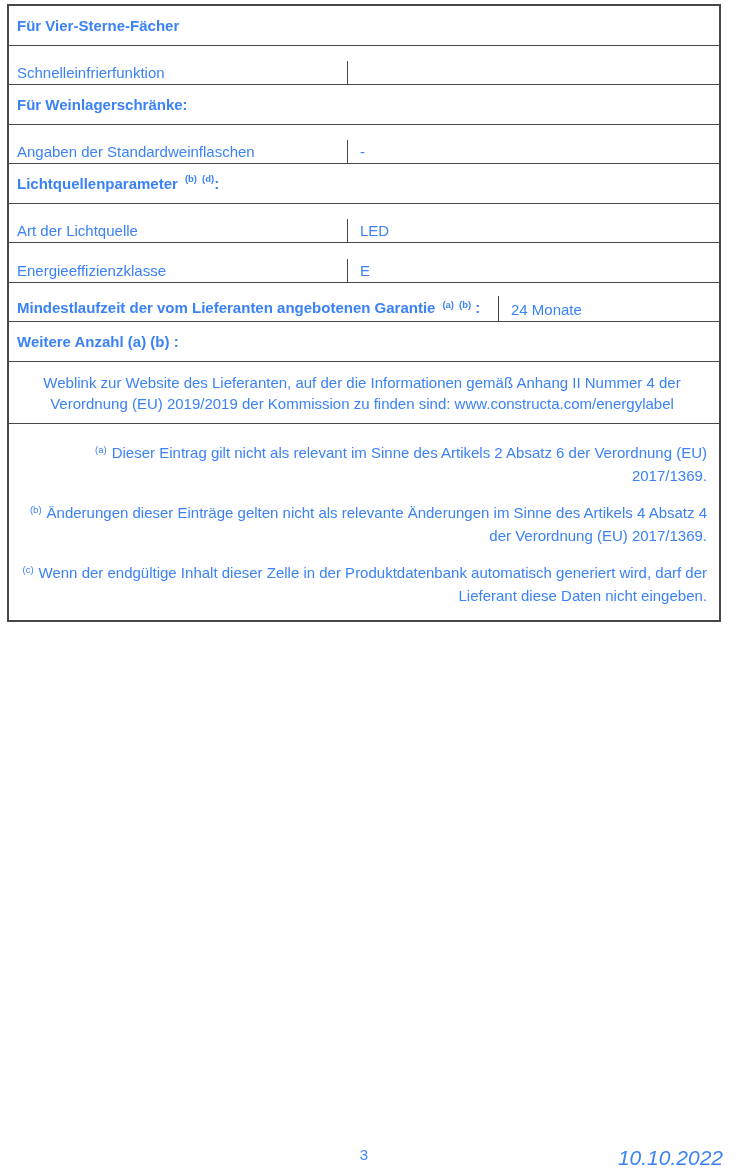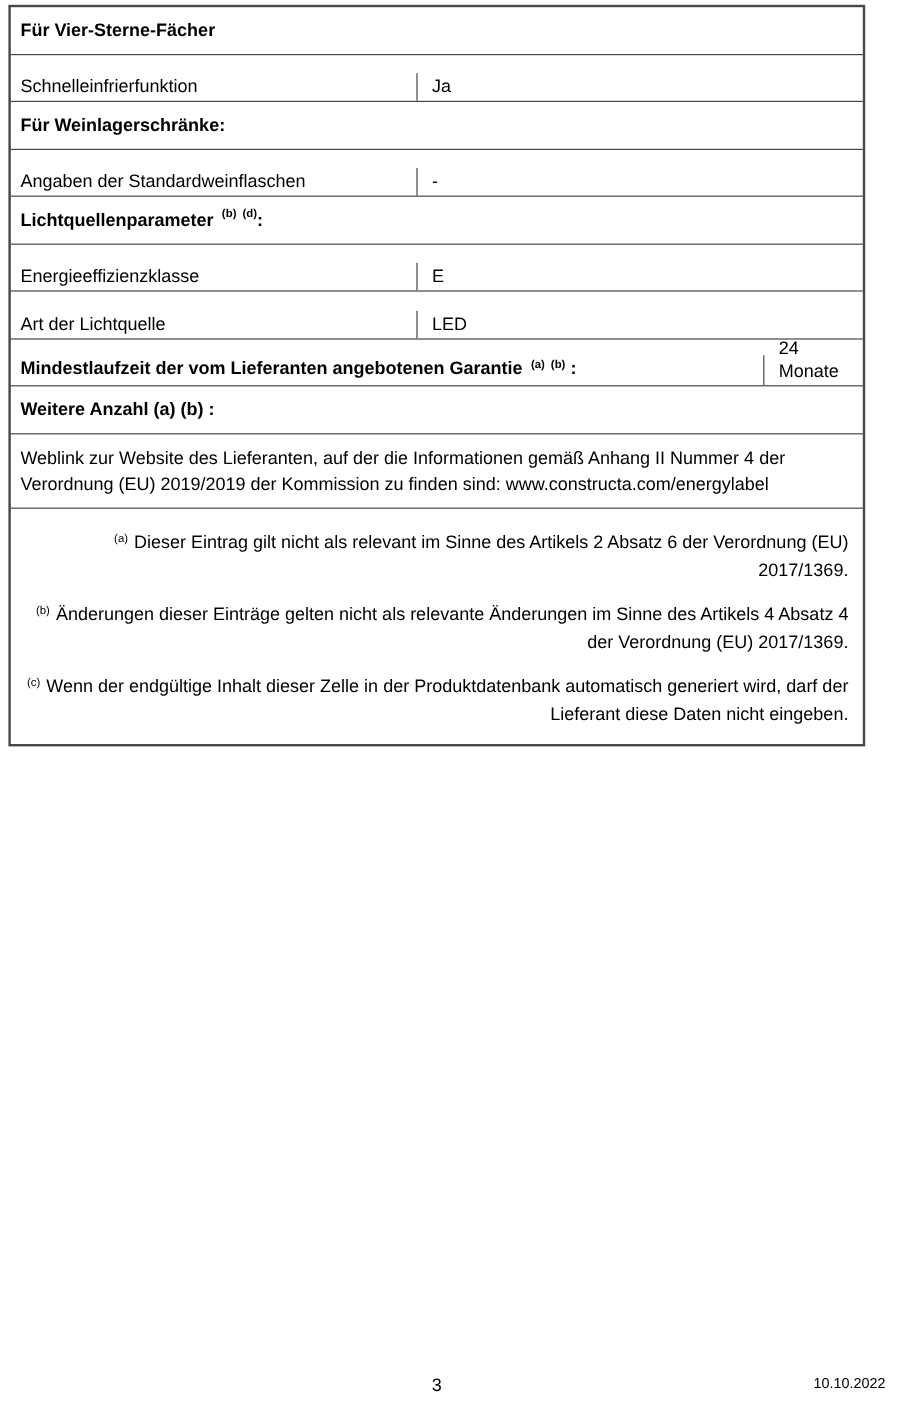--- a/index.html
+++ b/index.html
@@ -2,21 +2,21 @@
 <html><head>
 <meta charset="utf-8">
 <style>
   html, body { margin: 0; padding: 0; background: #ffffff; }
   .page {
     position: relative;
     width: 750px;
     height: 1171px;
     background: #ffffff;
     font-family: "Liberation Sans", sans-serif;
-    color: #000000;
+    color: #3b82f6;
     overflow: hidden;
   }
   .doc-table {
     position: absolute;
     left: 7px;
     top: 4px;
     width: 714px;
     border: 2px solid #474747;
     box-sizing: border-box;
     background: #ffffff;
@@ -38,35 +38,36 @@
   .cell {
     box-sizing: border-box;
     display: flex;
     align-items: center;
   }
   .cell-label {
     width: 339px;
     border-right: 1.5px solid #474747;
     padding: 2px 8px 2px 8px;
   }
-  .cell-label.wide { width: 628px; font-weight: bold; }
+  .cell-label.wide { width: 490px; font-weight: bold; }
   .cell-value { flex: 1; padding: 2px 8px 2px 12px; }
   .sup {
     font-size: 9.5px;
     position: relative;
     top: -5px;
     letter-spacing: 0;
   }
   .sup-gap-l { margin-left: 7px; }
   .sup-gap-s { margin-left: 5px; }
   .weblink-row {
     height: 62px;
     padding: 10px 12px 10px 8px;
     box-sizing: border-box;
     line-height: 21px;
+    text-align: center;
   }
   .footnotes-row {
     min-height: 179px;
     padding: 2px 12px 14px 8px;
     box-sizing: border-box;
   }
   .footnote {
     margin: 16px 0 0 0;
     line-height: 21px;
     font-size: 15px;
@@ -81,41 +82,39 @@
     position: absolute;
     top: 1146px;
     left: 0;
     width: 728px;
     text-align: center;
     font-size: 15px;
   }
   .footer-date {
     position: absolute;
     top: 1146px;
-    right: 12px;
-    font-size: 12px;
+    right: 27px;
+    font-size: 21px;
+    font-style: italic;
   }
 </style>
 </head>
 <body>
 
 <div class="page">
 
   <div class="doc-table">
 
     <div class="t-row row-std section-row">
       <span>Für Vier-Sterne-Fächer</span>
     </div>
 
     <div class="t-row row-std">
       <div class="cell cell-label">
         <span>Schnelleinfrierfunktion</span>
-      </div>
-      <div class="cell cell-value">
-        <span>Ja</span>
       </div>
     </div>
 
     <div class="t-row row-std section-row">
       <span>Für Weinlagerschränke:</span>
     </div>
 
     <div class="t-row row-std">
       <div class="cell cell-label">
         <span>Angaben der Standardweinflaschen</span>
@@ -127,33 +126,33 @@
 
     <div class="t-row row-std section-row">
       <span>Lichtquellenparameter</span>
       <span class="sup sup-gap-l">(b)</span>
       <span class="sup sup-gap-s">(d)</span>
       <span>:</span>
     </div>
 
     <div class="t-row row-std">
       <div class="cell cell-label">
-        <span>Energieeffizienzklasse</span>
+        <span>Art der Lichtquelle</span>
       </div>
       <div class="cell cell-value">
-        <span>E</span>
+        <span>LED</span>
       </div>
     </div>
 
     <div class="t-row row-std">
       <div class="cell cell-label">
-        <span>Art der Lichtquelle</span>
+        <span>Energieeffizienzklasse</span>
       </div>
       <div class="cell cell-value">
-        <span>LED</span>
+        <span>E</span>
       </div>
     </div>
 
     <div class="t-row row-std">
       <div class="cell cell-label wide">
         <span><span>Mindestlaufzeit der vom Lieferanten angebotenen Garantie</span><span class="sup sup-gap-l">(a)</span><span class="sup sup-gap-s">(b)</span><span> :</span></span>
       </div>
       <div class="cell cell-value">
         <span>24 Monate</span>
       </div>

